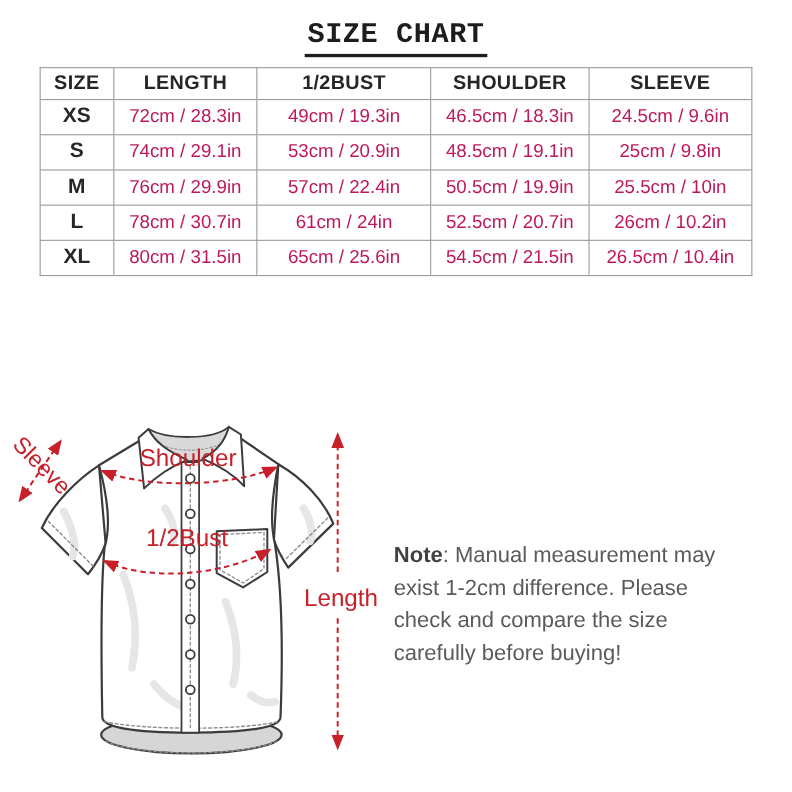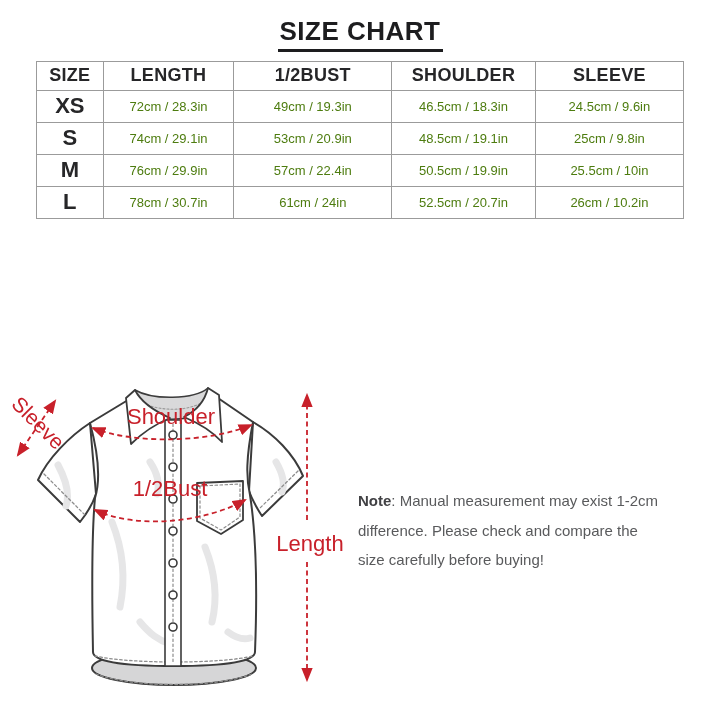--- a/index.html
+++ b/index.html
@@ -6,40 +6,41 @@
   body{
     width:720px;height:720px;position:relative;background:#ffffff;
     font-family:"Liberation Sans","DejaVu Sans",sans-serif;
     -webkit-font-smoothing:antialiased;
   }
   .title-wrap{ text-align:center; padding-top:17px; }
   .page-title{
     display:inline-block; font-size:26px; font-weight:bold; color:#1d1d1f;
     letter-spacing:.5px; border-bottom:3px solid #1d1d1f; padding:0 2px 3px 2px;
     line-height:1.1;
+    font-family:Liberation Mono, monospace;
   }
   table.size-table{
     width:648px; margin:9px auto 0 auto; border-collapse:collapse; table-layout:fixed;
   }
   table.size-table th, table.size-table td{
     border:1px solid #9b9b9b; text-align:center; vertical-align:middle; padding:0;
   }
   table.size-table thead th{
     height:28px; font-size:18px; font-weight:bold; color:#262628; letter-spacing:.3px;
   }
   table.size-table tbody tr{ height:32px; }
-  table.size-table tbody th{ font-size:22px; font-weight:bold; color:#262628; }
-  table.size-table tbody td{ font-size:13px; font-weight:normal; color:#4d7c0f; }
+  table.size-table tbody th{ font-size:19px; font-weight:bold; color:#262628; }
+  table.size-table tbody td{ font-size:17px; font-weight:normal; color:#be185d; }
   .col-size{width:10.3%;} .col-length{width:20.2%;} .col-bust{width:24.4%;}
   .col-shoulder{width:22.2%;} .col-sleeve{width:22.9%;}
 
   .shirt-diagram{ position:absolute; left:0; top:370; top:370px; width:350px; height:340px; }
   .note{
     position:absolute; left:358px; top:471px; width:302px;
-    font-size:15px; line-height:29.5px; color:#595a5c;
+    font-size:20px; line-height:29.5px; color:#595a5c;
   }
   .note b{ color:#414144; }
 
   .red-label{ fill:#c8202a; font-family:"Liberation Sans","DejaVu Sans",sans-serif; }
 </style>
 </head>
 <body>
 
 <div class="title-wrap">
   <div class="page-title">SIZE CHART</div>
@@ -83,20 +84,27 @@
         <td>57cm / 22.4in</td>
         <td>50.5cm / 19.9in</td>
         <td>25.5cm / 10in</td>
       </tr>
       <tr>
         <th>L</th>
         <td>78cm / 30.7in</td>
         <td>61cm / 24in</td>
         <td>52.5cm / 20.7in</td>
         <td>26cm / 10.2in</td>
+      </tr>
+      <tr>
+        <th>XL</th>
+        <td>80cm / 31.5in</td>
+        <td>65cm / 25.6in</td>
+        <td>54.5cm / 21.5in</td>
+        <td>26.5cm / 10.4in</td>
       </tr>
     </tbody>
 </table>
 
 <svg class="shirt-diagram" viewBox="0 0 350 340" xmlns="http://www.w3.org/2000/svg">
   <defs>
     <marker id="arr" viewBox="0 0 10 8" refX="8.5" refY="4" markerWidth="8" markerHeight="6.5" orient="auto-start-reverse">
       <path d="M0,0 L10,4 L0,8 Z" fill="#c8202a"></path>
     </marker>
   </defs>

